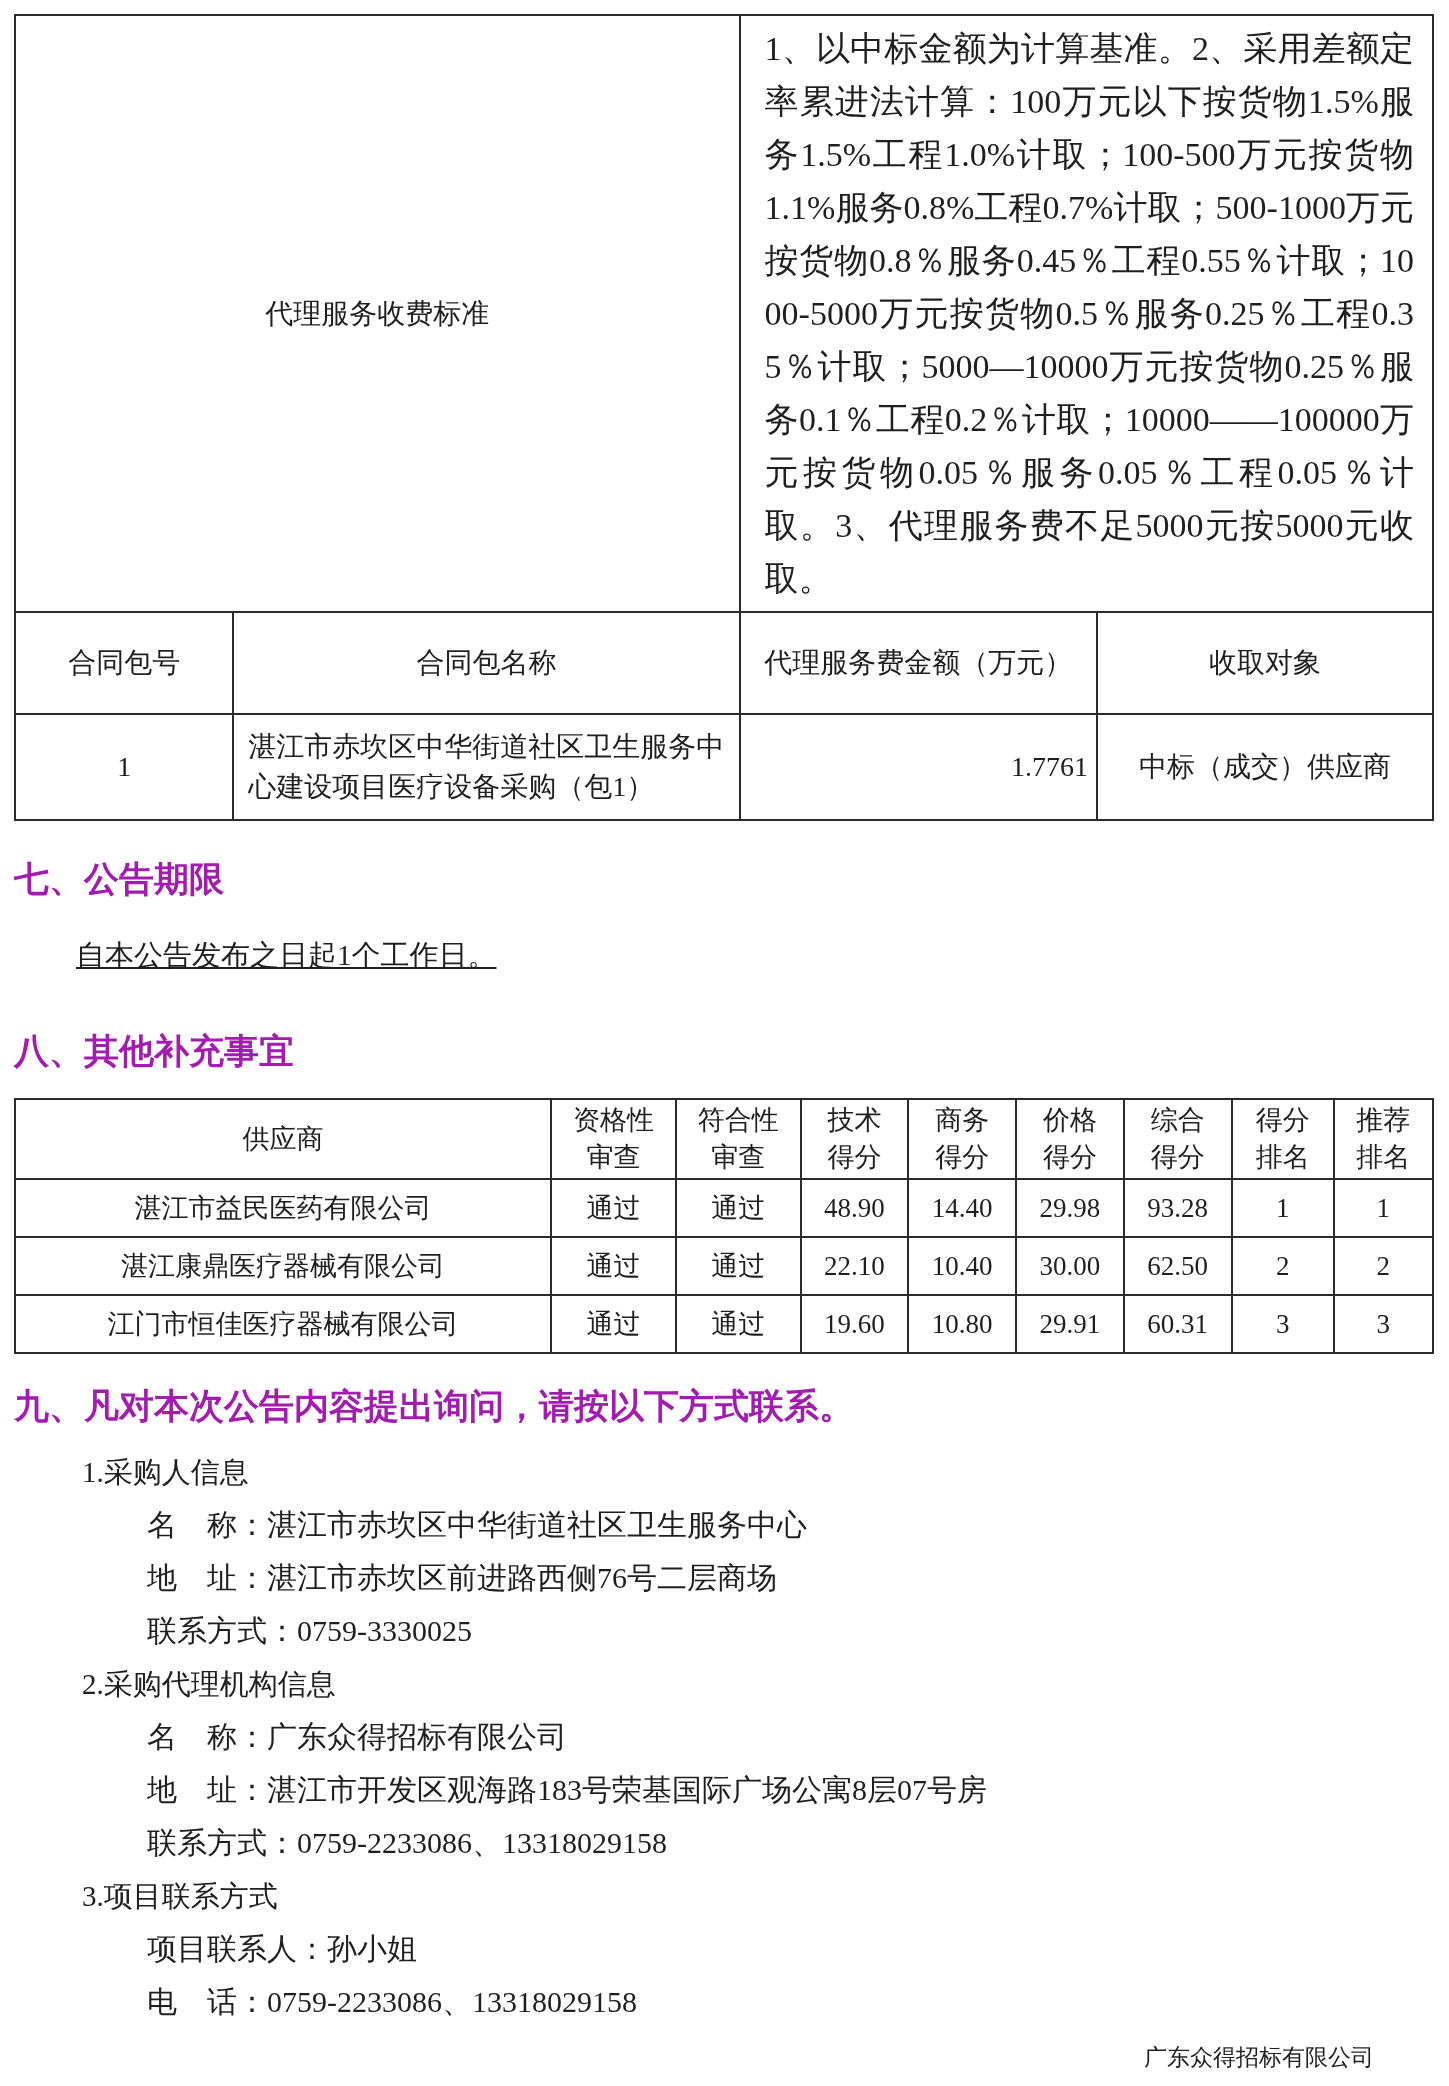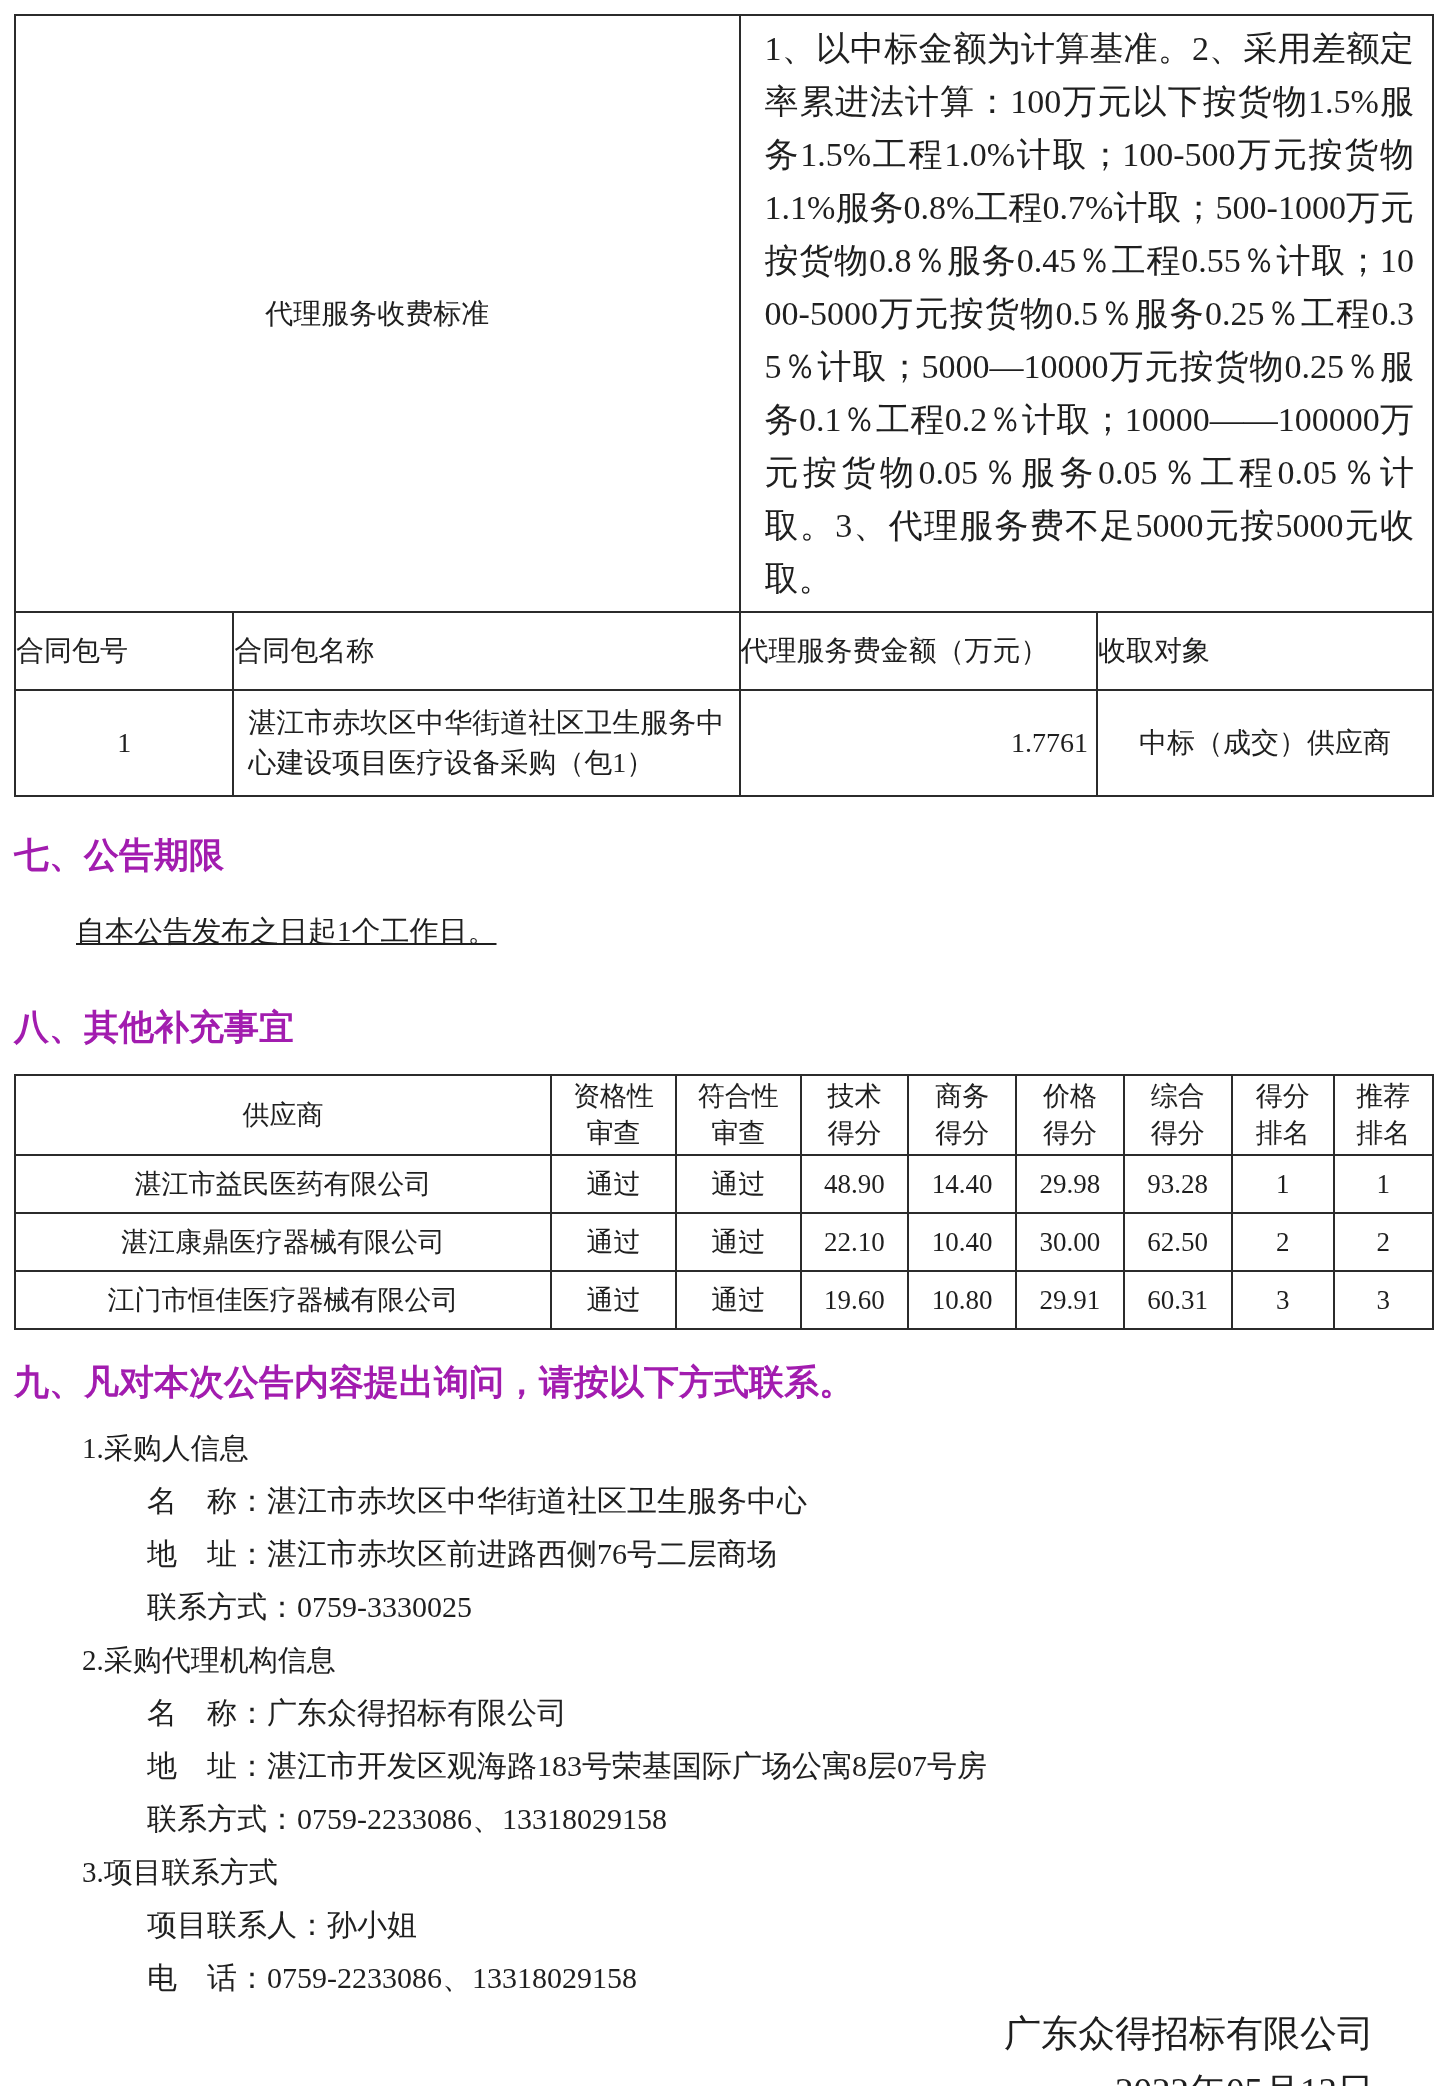--- a/index.html
+++ b/index.html
@@ -21,21 +21,21 @@
   .fee-label-cell { text-align: center; vertical-align: middle; }
   .fee-desc-cell {
     vertical-align: top;
     padding: 6px 18px 6px 24px;
   }
   .fee-desc-text {
     font-size: 34px; line-height: 53px;
     text-align: justify; text-align-last: left;
     word-break: break-all;
   }
-  .pkg-header-row td { height: 78px; vertical-align: middle; }
+  .pkg-header-row td { height: 102px; text-align: center; vertical-align: middle; }
   .pkg-data-row td { height: 106px; vertical-align: middle; }
   .cell-center { text-align: center; }
   .cell-name { text-align: left; padding: 8px 10px 8px 14px; line-height: 40px; }
   .cell-amount { text-align: right; padding-right: 8px; }
 
   
   .supplier-table { margin-top: 23px; }
   .supplier-table td { font-size: 27px; text-align: center; vertical-align: middle; }
   .sup-header-row td { height: 80px; }
   .hdr-stack { display: flex; flex-direction: column; justify-content: center; }
@@ -58,21 +58,21 @@
   .contact-num {
     font-size: 29px; line-height: 36px; padding-left: 68px;
     margin-bottom: 17px;
   }
   .contact-detail {
     font-size: 30px; line-height: 36px; padding-left: 133px;
     margin-bottom: 17px;
   }
   
   .footer { margin-top: 20px; text-align: right; padding-right: 60px; }
-  .footer-line { font-size: 37px; line-height: 36px; margin-bottom: 22px; }
+  .footer-line { font-size: 23px; line-height: 36px; margin-bottom: 22px; }
 </style>
 </head>
 <body>
 
 <div class="page">
 
   <table class="fee-table">
     <colgroup>
       <col style="width:15.4%">
         <col style="width:35.7%">

